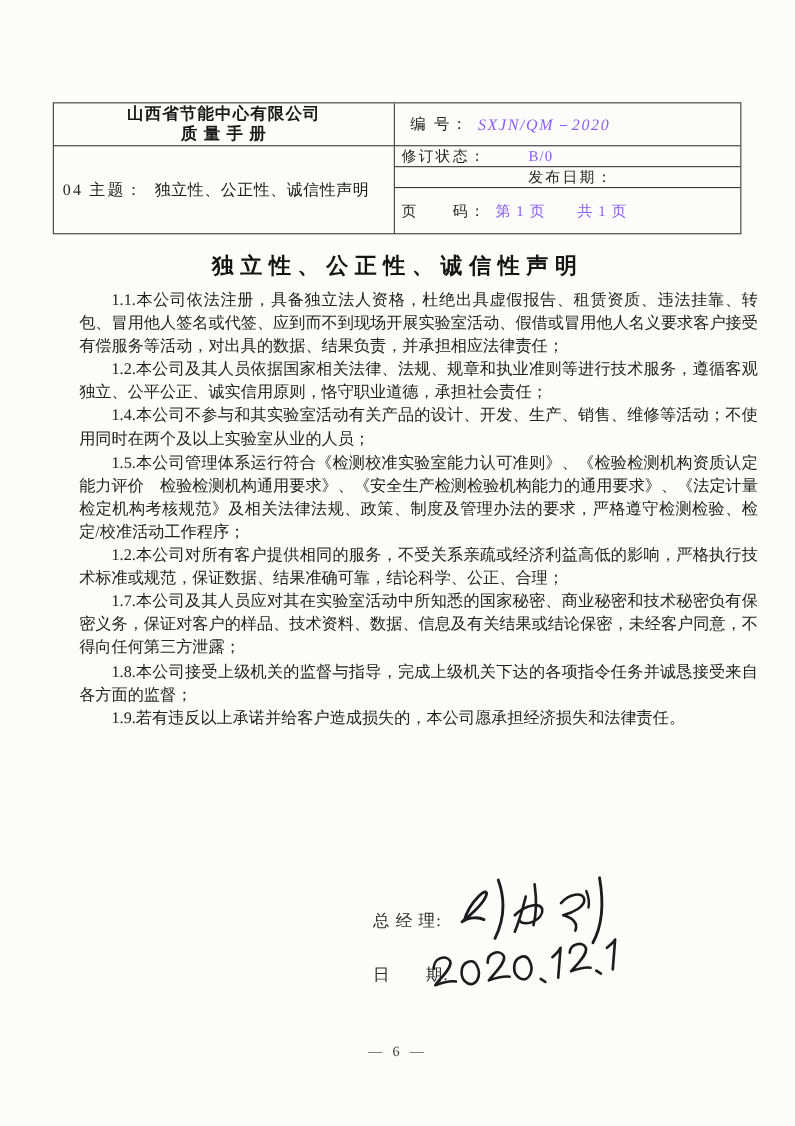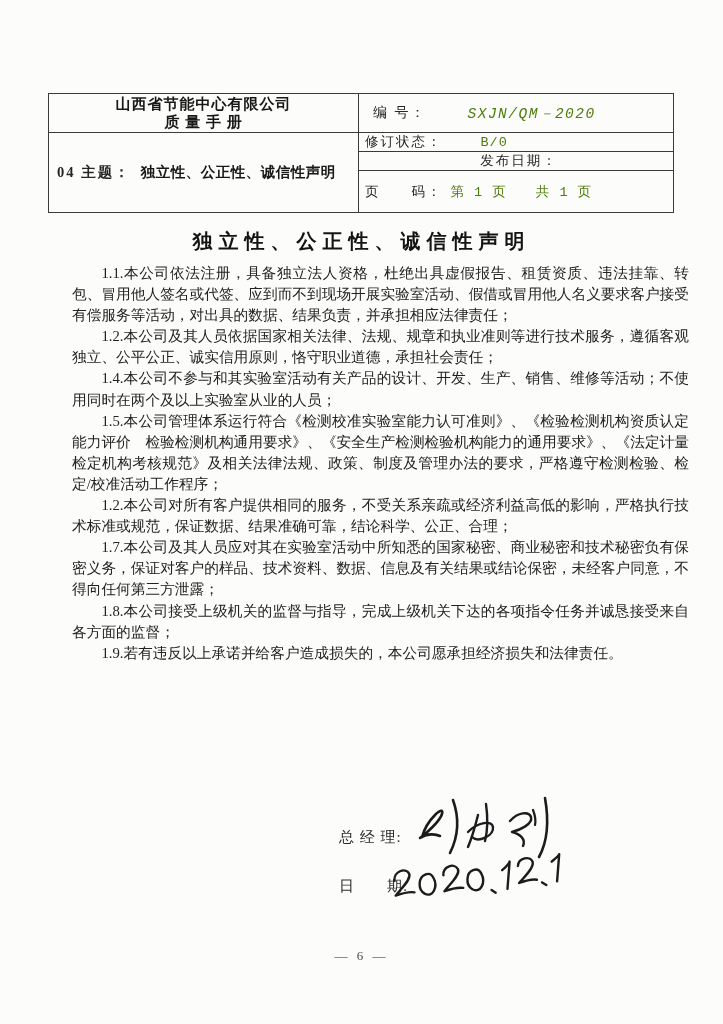--- a/index.html
+++ b/index.html
@@ -31,41 +31,41 @@
     border-right: 1.4px solid #3a3a3a;
     border-bottom: 1.4px solid #3a3a3a;
     flex-direction: column; justify-content: center;
     font-weight: bold; font-size: 15px; line-height: 18px;
     letter-spacing: 1px; color: #181818;
   }
   .cell-subject {
     grid-column: 1; grid-row: 2 / span 3;
     border-right: 1.4px solid #3a3a3a;
     padding-left: 8px;
-    font-weight: bold; font-size: 14.5px; color: #181818; text-align: center;
+    font-weight: normal; font-size: 14.5px; color: #181818; text-align: center;
   }
   .cell-subject .subj-value { margin-left: 10px; letter-spacing: 0.5px; }
   .cell-docnum {
     grid-column: 2; grid-row: 1;
     border-bottom: 1.4px solid #3a3a3a;
-    padding-left: 14px; font-size: 14px; gap: 33px;
+    padding-left: 14px; font-size: 14px;
   }
   .cell-rev {
     grid-column: 2; grid-row: 2;
     border-bottom: 1.3px solid #3a3a3a;
     padding-left: 6px; font-size: 13.5px; gap: 30px;
   }
   .cell-issue {
     grid-column: 2; grid-row: 3;
     border-bottom: 1.3px solid #3a3a3a;
     padding-left: 6px; font-size: 13.5px; flex-direction: column;
   }
   .cell-pagecode { grid-column: 2; grid-row: 4; padding-left: 6px; font-size: 13.5px; }
   .hdr-label { letter-spacing: 2px; color: #262626; white-space: pre; }
-  .hdr-value { margin-left: 8px; color: #4d7c0f; letter-spacing: 1px; white-space: pre; font-family: Liberation Mono, monospace; }
+  .hdr-value { margin-left: 8px; color: #8b5cf6; letter-spacing: 1px; white-space: pre; }
   .docnum-value { font-style: italic; letter-spacing: 1.5px; font-size: 14.5px; }
 
   
   .doc-title {
     position: absolute;
     left: 0; top: 228px; width: 723px;
     text-align: center;
     font-size: 20px; font-weight: bold;
     letter-spacing: 6px; color: #141414;
   }

